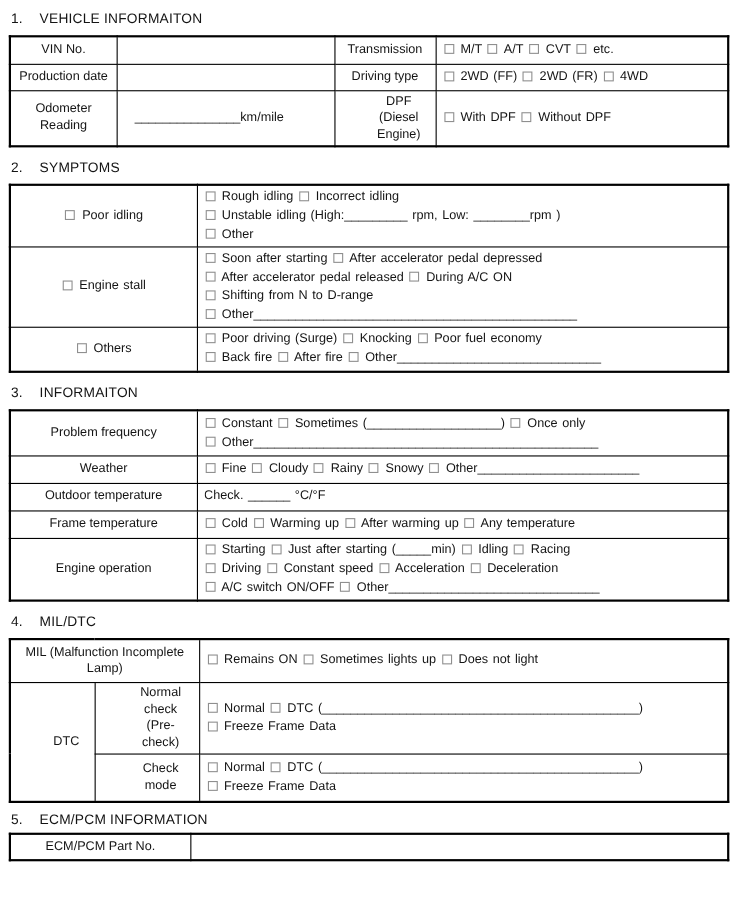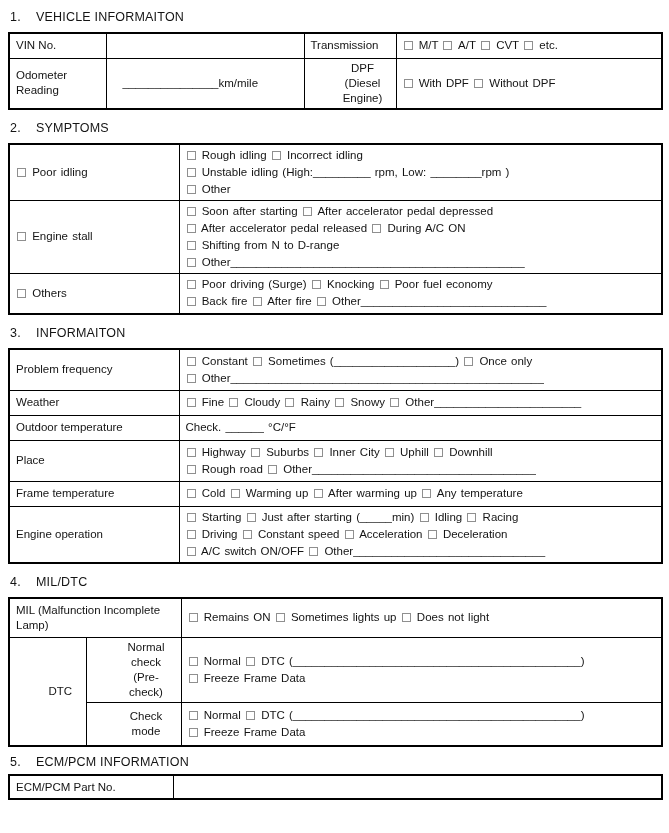--- a/index.html
+++ b/index.html
@@ -30,21 +30,21 @@
     table-layout: fixed;
     width: 653px;
     border: 2px solid #000;
   }
   td {
     border: 1px solid #000;
     padding: 2px 6px;
     vertical-align: middle;
     overflow: hidden;
   }
-  .lbl  { white-space: normal; line-height: 15px; }
+  .lbl  { white-space: normal; line-height: 15px; text-align: center; }
   .lblc { text-align: center; white-space: normal; line-height: 15px; padding-left: 31px; }
   .val  { }
   .ln   { line-height: 17px; white-space: nowrap; overflow: hidden; word-spacing: 1px; }
   .indent { padding-left: 16px; margin-left: 19px; }
 
   .cb {
     display: inline-block;
     width: 9px; height: 9px;
     border: 1px solid #8f8f8f;
     background: #ffffff;
@@ -68,20 +68,26 @@
         <col style="width:92px">
         <col style="width:266px">
       </colgroup>
     <tbody>
         <tr style="height:25px">
       <td class="lbl">VIN No.</td>
       <td class="val"></td>
       <td class="lbl">Transmission</td>
       <td class="ln"><span class="cb"></span> M/T <span class="cb"></span> A/T <span class="cb"></span> CVT <span class="cb"></span> etc.</td>
     </tr>
+    <tr style="height:24px">
+      <td class="lbl">Production date</td>
+      <td class="val"></td>
+      <td class="lbl">Driving type</td>
+      <td class="ln"><span class="cb"></span> 2WD (FF) <span class="cb"></span> 2WD (FR) <span class="cb"></span> 4WD</td>
+    </tr>
     <tr style="height:36px">
       <td class="lbl">Odometer Reading</td>
       <td class="val ln indent">_______________km/mile</td>
       <td class="lblc">DPF (Diesel Engine)</td>
       <td class="ln"><span class="cb"></span> With DPF <span class="cb"></span> Without DPF</td>
     </tr>
   </tbody>
     </table>
 
   <div class="sec-head">
@@ -143,27 +149,20 @@
       <td>
         <div class="ln"><span class="cb"></span> Fine <span class="cb"></span> Cloudy <span class="cb"></span> Rainy <span class="cb"></span> Snowy <span class="cb"></span> Other_______________________</div>
       </td>
     </tr>
     <tr style="height:25px">
       <td class="lbl">Outdoor temperature</td>
       <td>
         <div class="ln">Check. ______ °C/°F</div>
       </td>
     </tr>
-    <tr style="height:41px">
-      <td class="lbl">Place</td>
-      <td>
-        <div class="ln"><span class="cb"></span> Highway <span class="cb"></span> Suburbs <span class="cb"></span> Inner City <span class="cb"></span> Uphill <span class="cb"></span> Downhill</div>
-        <div class="ln"><span class="cb"></span> Rough road <span class="cb"></span> Other___________________________________</div>
-      </td>
-    </tr>
     <tr style="height:25px">
       <td class="lbl">Frame temperature</td>
       <td>
         <div class="ln"><span class="cb"></span> Cold <span class="cb"></span> Warming up <span class="cb"></span> After warming up <span class="cb"></span> Any temperature</div>
       </td>
     </tr>
     <tr style="height:57px">
       <td class="lbl">Engine operation</td>
       <td>
         <div class="ln"><span class="cb"></span> Starting <span class="cb"></span> Just after starting (_____min) <span class="cb"></span> Idling <span class="cb"></span> Racing</div>

